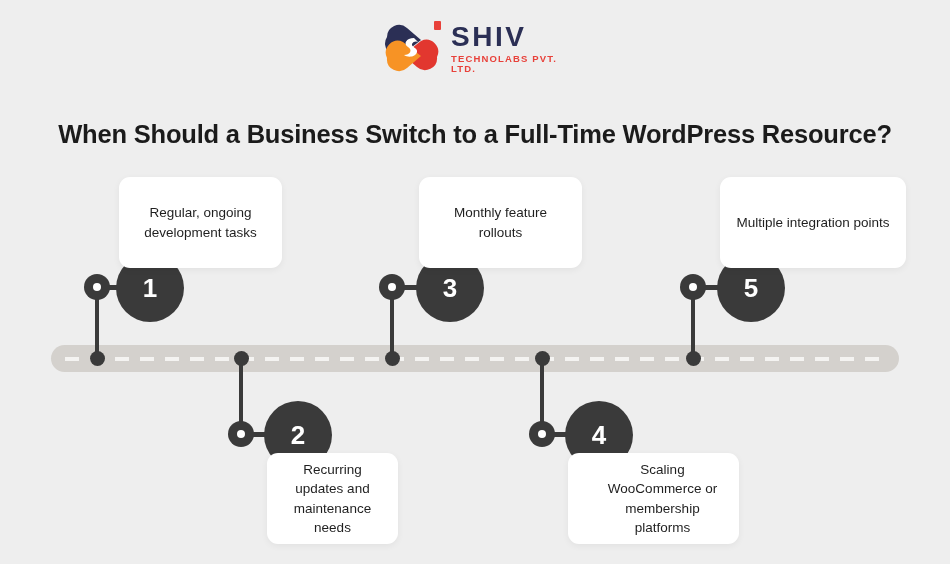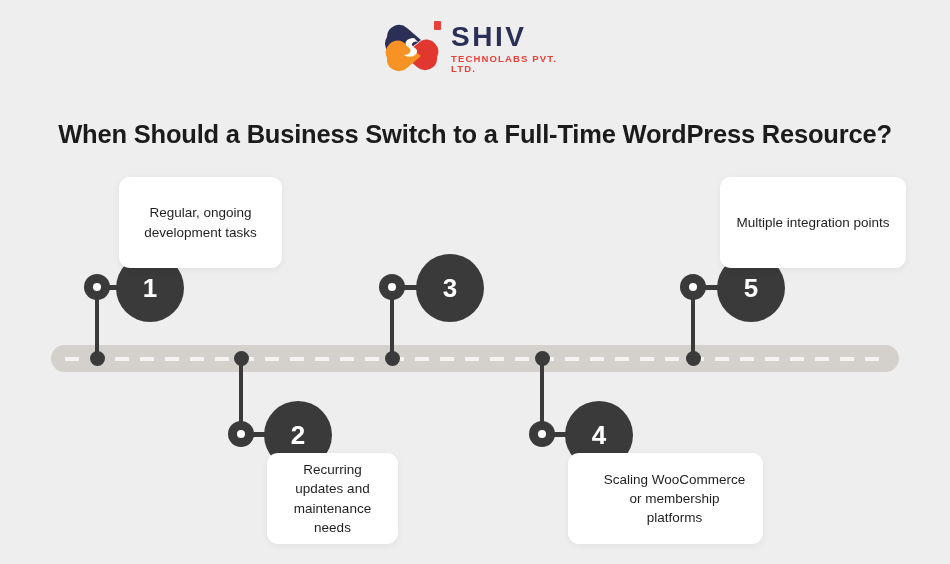--- a/index.html
+++ b/index.html
@@ -221,29 +221,30 @@
   </div>
   <div class="card" style="left:267px; top:453px; width:131px; height:91px;">Recurring updates and maintenance needs</div>
 
   <div class="node">
     <div class="stem" style="left:390px; top:294px; height:64px;"></div>
     <div class="road-dot" style="left:384.5px; top:351px;"></div>
     <div class="ring" style="left:379px; top:274px;"></div>
     <div class="link-bar" style="left:403px; top:285px; width:22px;"></div>
     <div class="num-circle" style="left:416px; top:254px;">3</div>
   </div>
+  <div class="card" style="left:419px; top:177px; width:163px; height:91px;">Monthly feature rollouts</div>
 
   <div class="node">
     <div class="stem" style="left:540px; top:360px; height:64px;"></div>
     <div class="road-dot" style="left:534.5px; top:351px;"></div>
     <div class="ring" style="left:529px; top:421px;"></div>
     <div class="link-bar" style="left:553px; top:432px; width:22px;"></div>
     <div class="num-circle" style="left:565px; top:401px;">4</div>
   </div>
-  <div class="card" style="left:568px; top:453px; width:195px; height:91px;padding-left:32px;">Scaling WooCommerce or membership platforms</div>
+  <div class="card" style="left:568px; top:453px; width:171px; height:91px;padding-left:32px;">Scaling WooCommerce or membership platforms</div>
 
   <div class="node">
     <div class="stem" style="left:691px; top:294px; height:64px;"></div>
     <div class="road-dot" style="left:685.5px; top:351px;"></div>
     <div class="ring" style="left:680px; top:274px;"></div>
     <div class="link-bar" style="left:704px; top:285px; width:22px;"></div>
     <div class="num-circle" style="left:717px; top:254px;">5</div>
   </div>
   <div class="card" style="left:720px; top:177px; width:186px; height:91px;">Multiple integration points</div>
 

